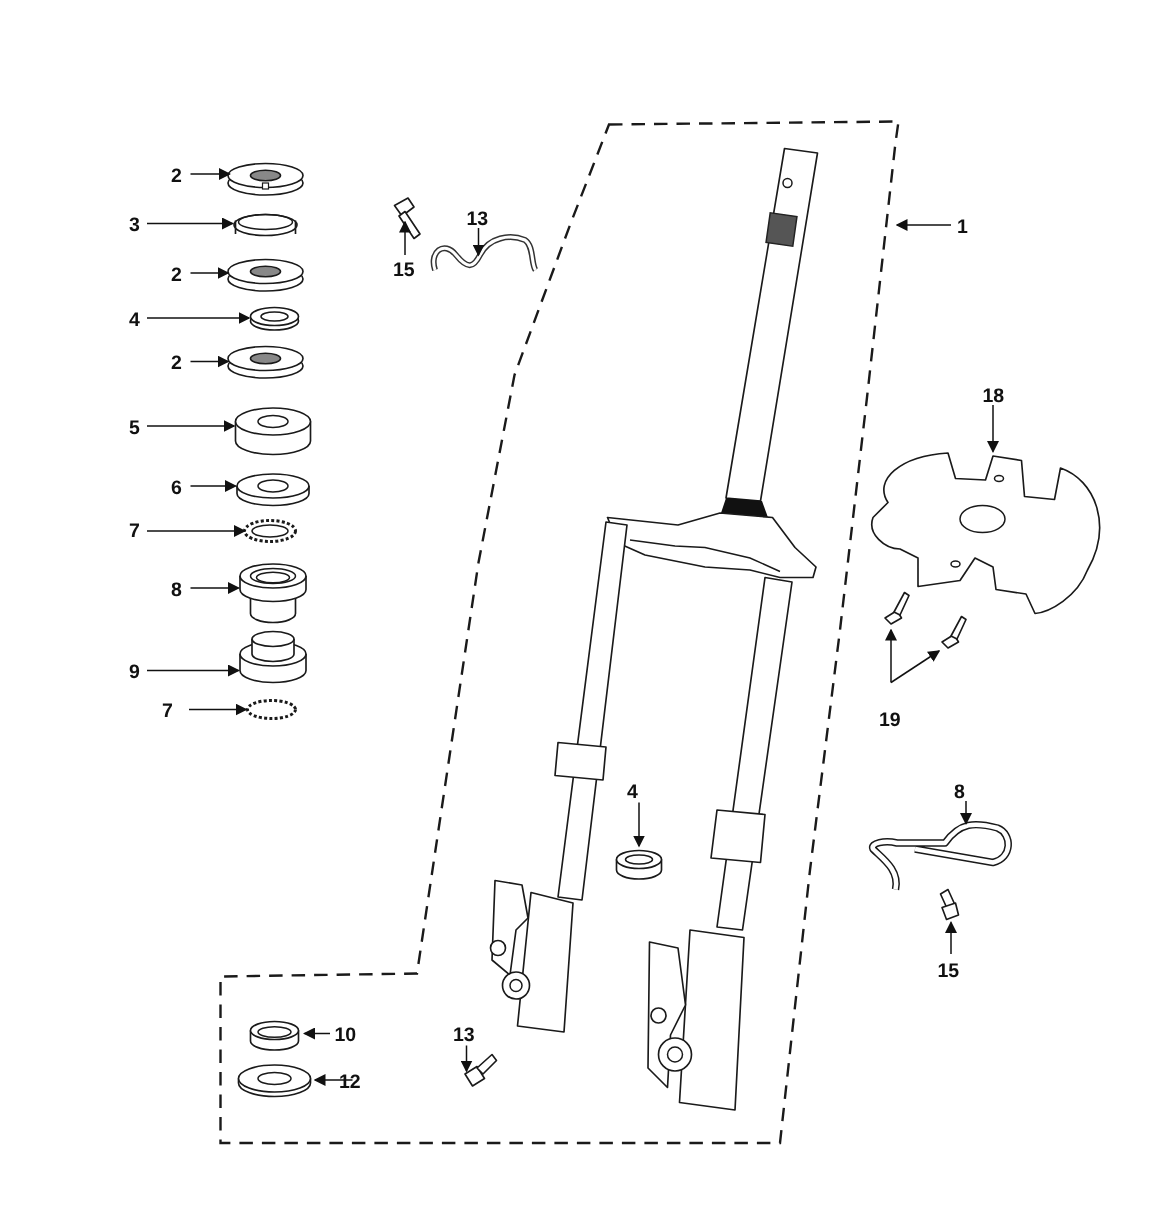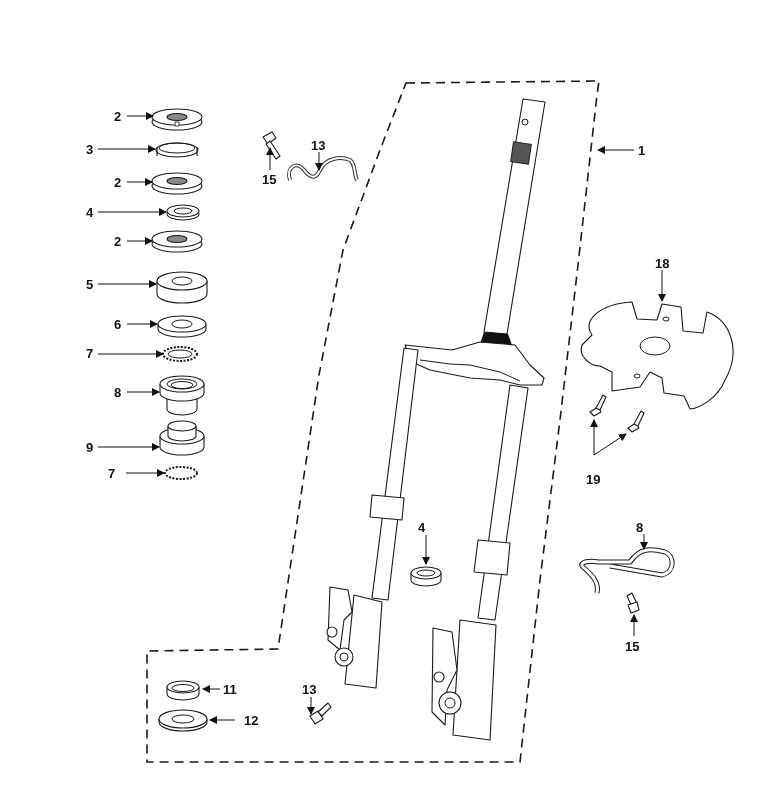--- a/index.html
+++ b/index.html
@@ -213,22 +213,22 @@
   <span class="label" style="left:86px;top:143px">3</span>
   <span class="label" style="left:114px;top:176px">2</span>
   <span class="label" style="left:86px;top:206px">4</span>
   <span class="label" style="left:114px;top:235px">2</span>
   <span class="label" style="left:86px;top:278px">5</span>
   <span class="label" style="left:114px;top:318px">6</span>
   <span class="label" style="left:86px;top:347px">7</span>
   <span class="label" style="left:114px;top:386px">8</span>
   <span class="label" style="left:86px;top:441px">9</span>
   <span class="label" style="left:108px;top:467px">7</span>
-  <span class="label" style="left:223px;top:683px">11</span>
-  <span class="label" style="left:244px;top:714px">12</span>
+  <span class="label" style="left:223px;top:683px">10</span>
+  <span class="label" style="left:226px;top:714px">12</span>
   <span class="label" style="left:311px;top:139px">13</span>
   <span class="label" style="left:636px;top:521px">8</span>
   <span class="label" style="left:262px;top:173px">15</span>
   <span class="label" style="left:625px;top:640px">15</span>
   <span class="label" style="left:302px;top:683px">13</span>
   <span class="label" style="left:418px;top:521px">4</span>
   <span class="label" style="left:655px;top:257px">18</span>
   <span class="label" style="left:586px;top:473px">19</span>
   <span class="label" style="left:638px;top:144px">1</span>
 </div>

